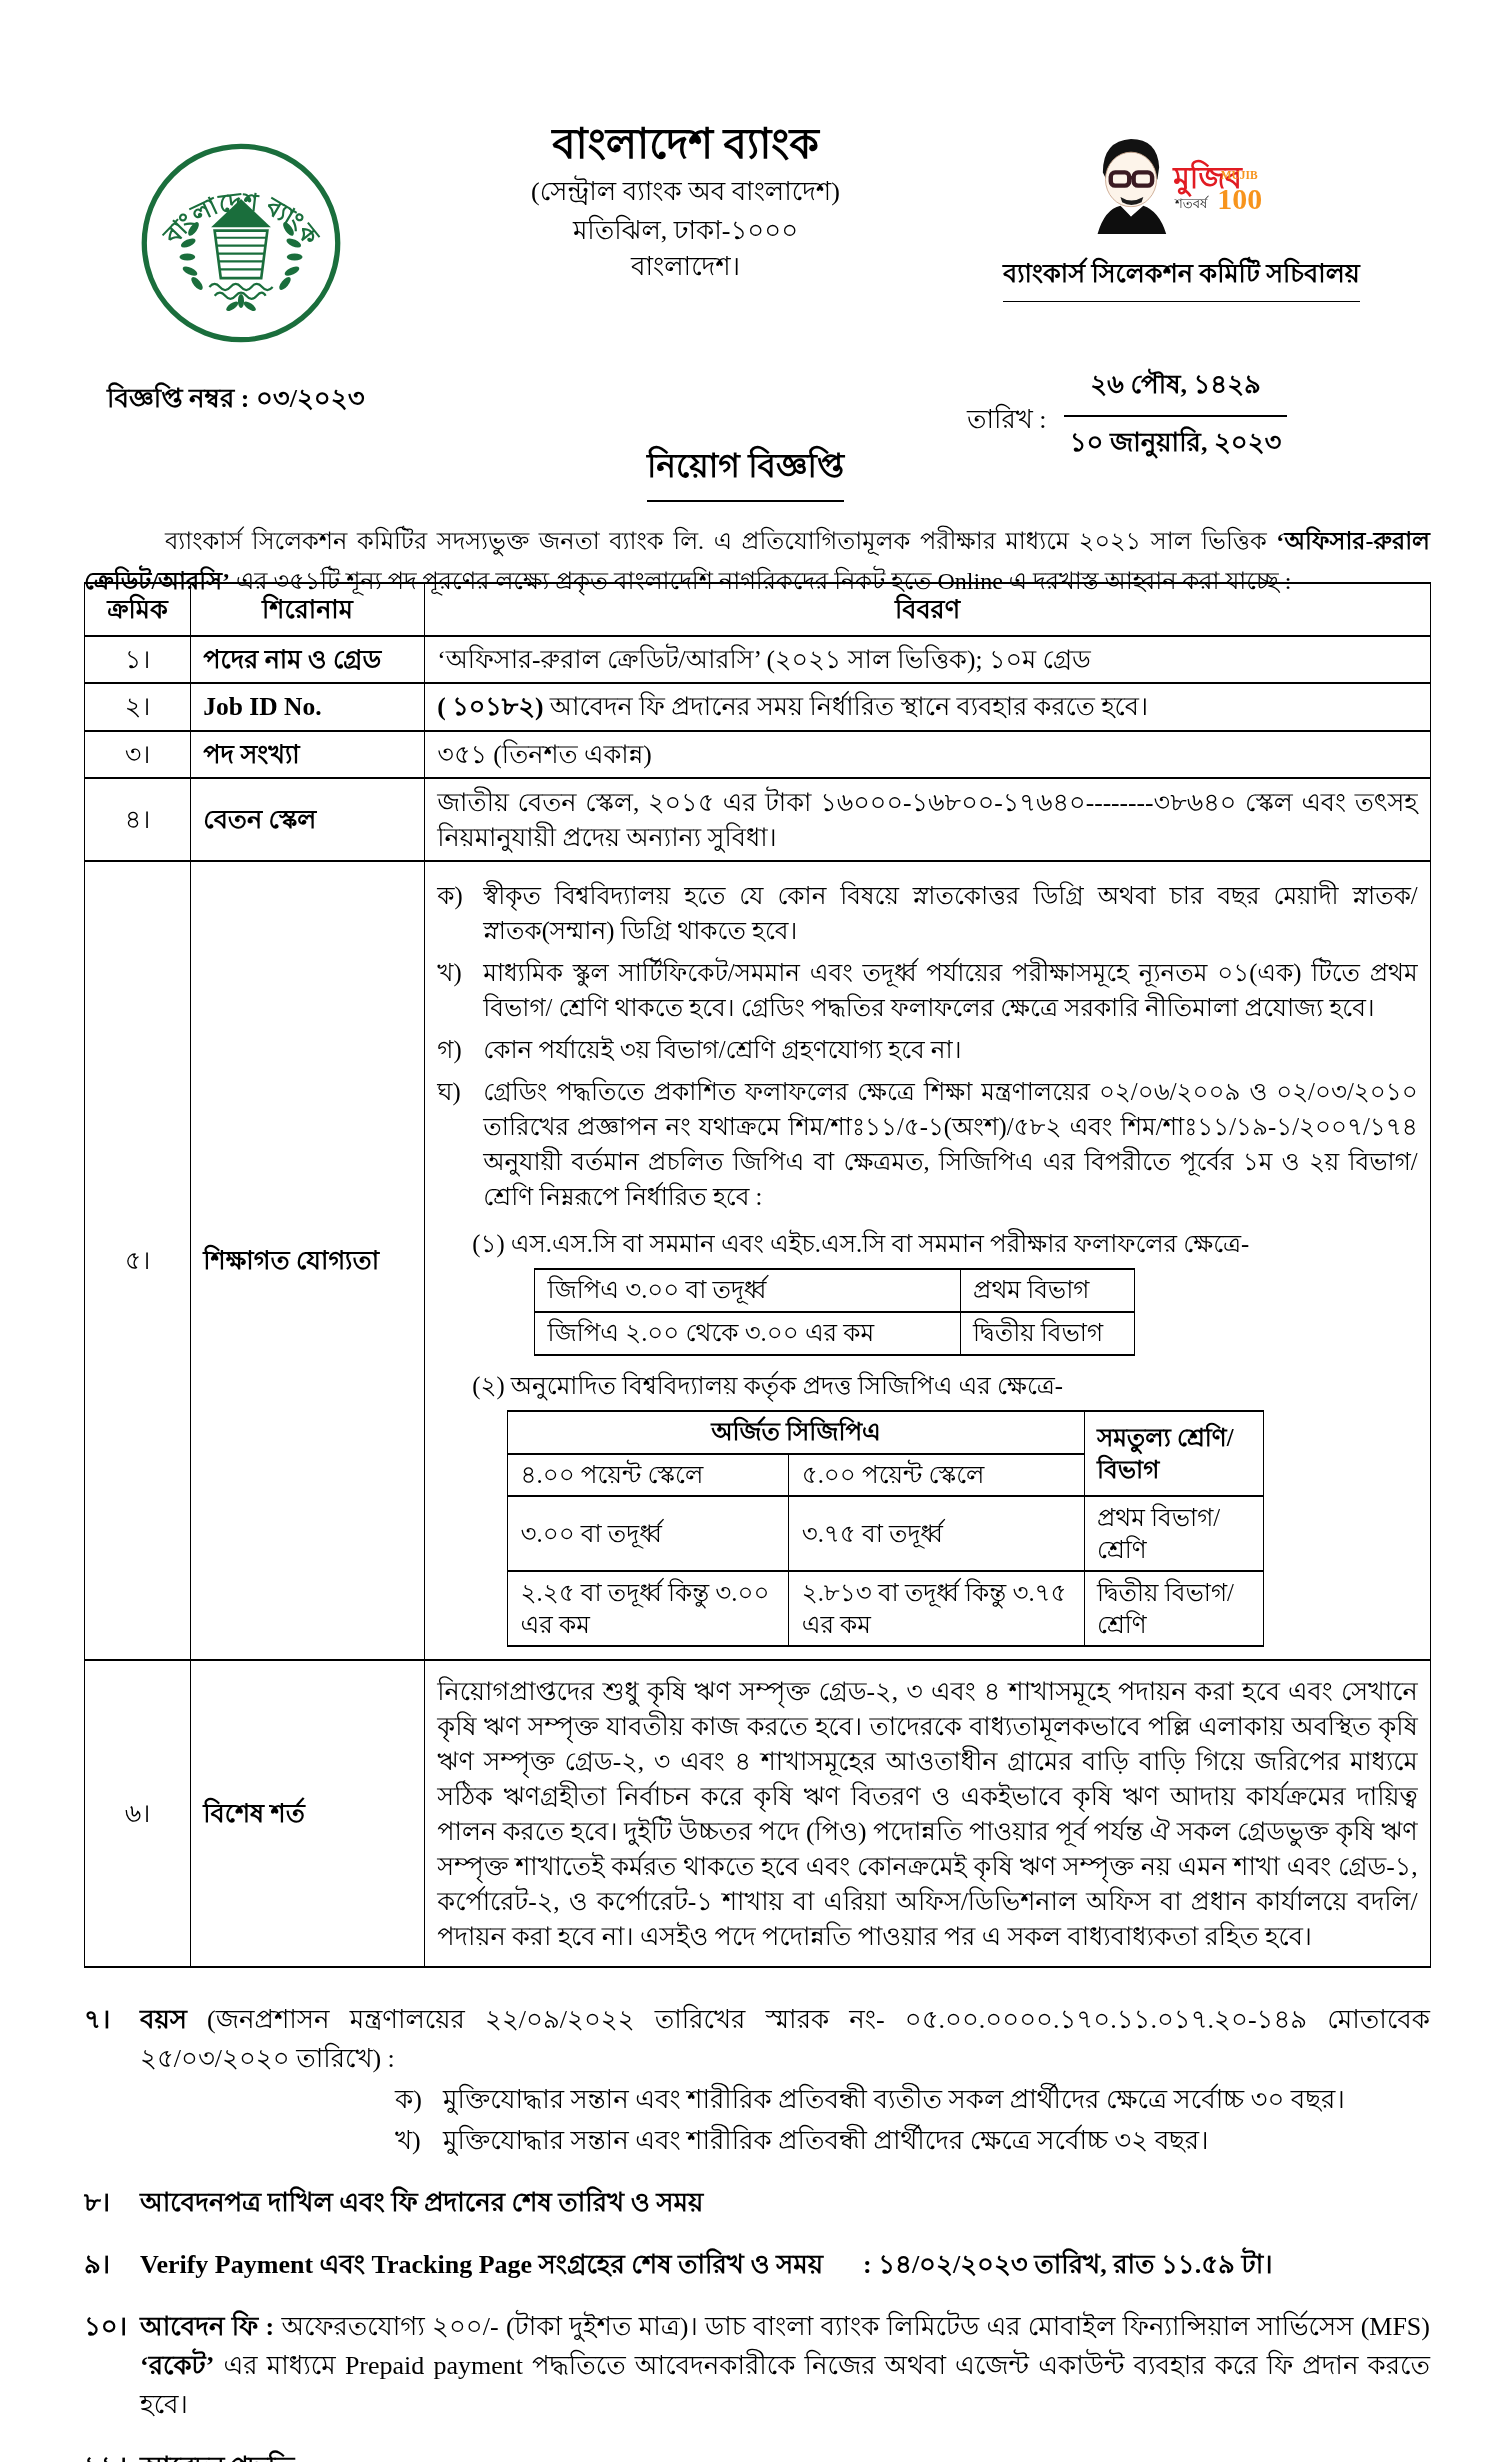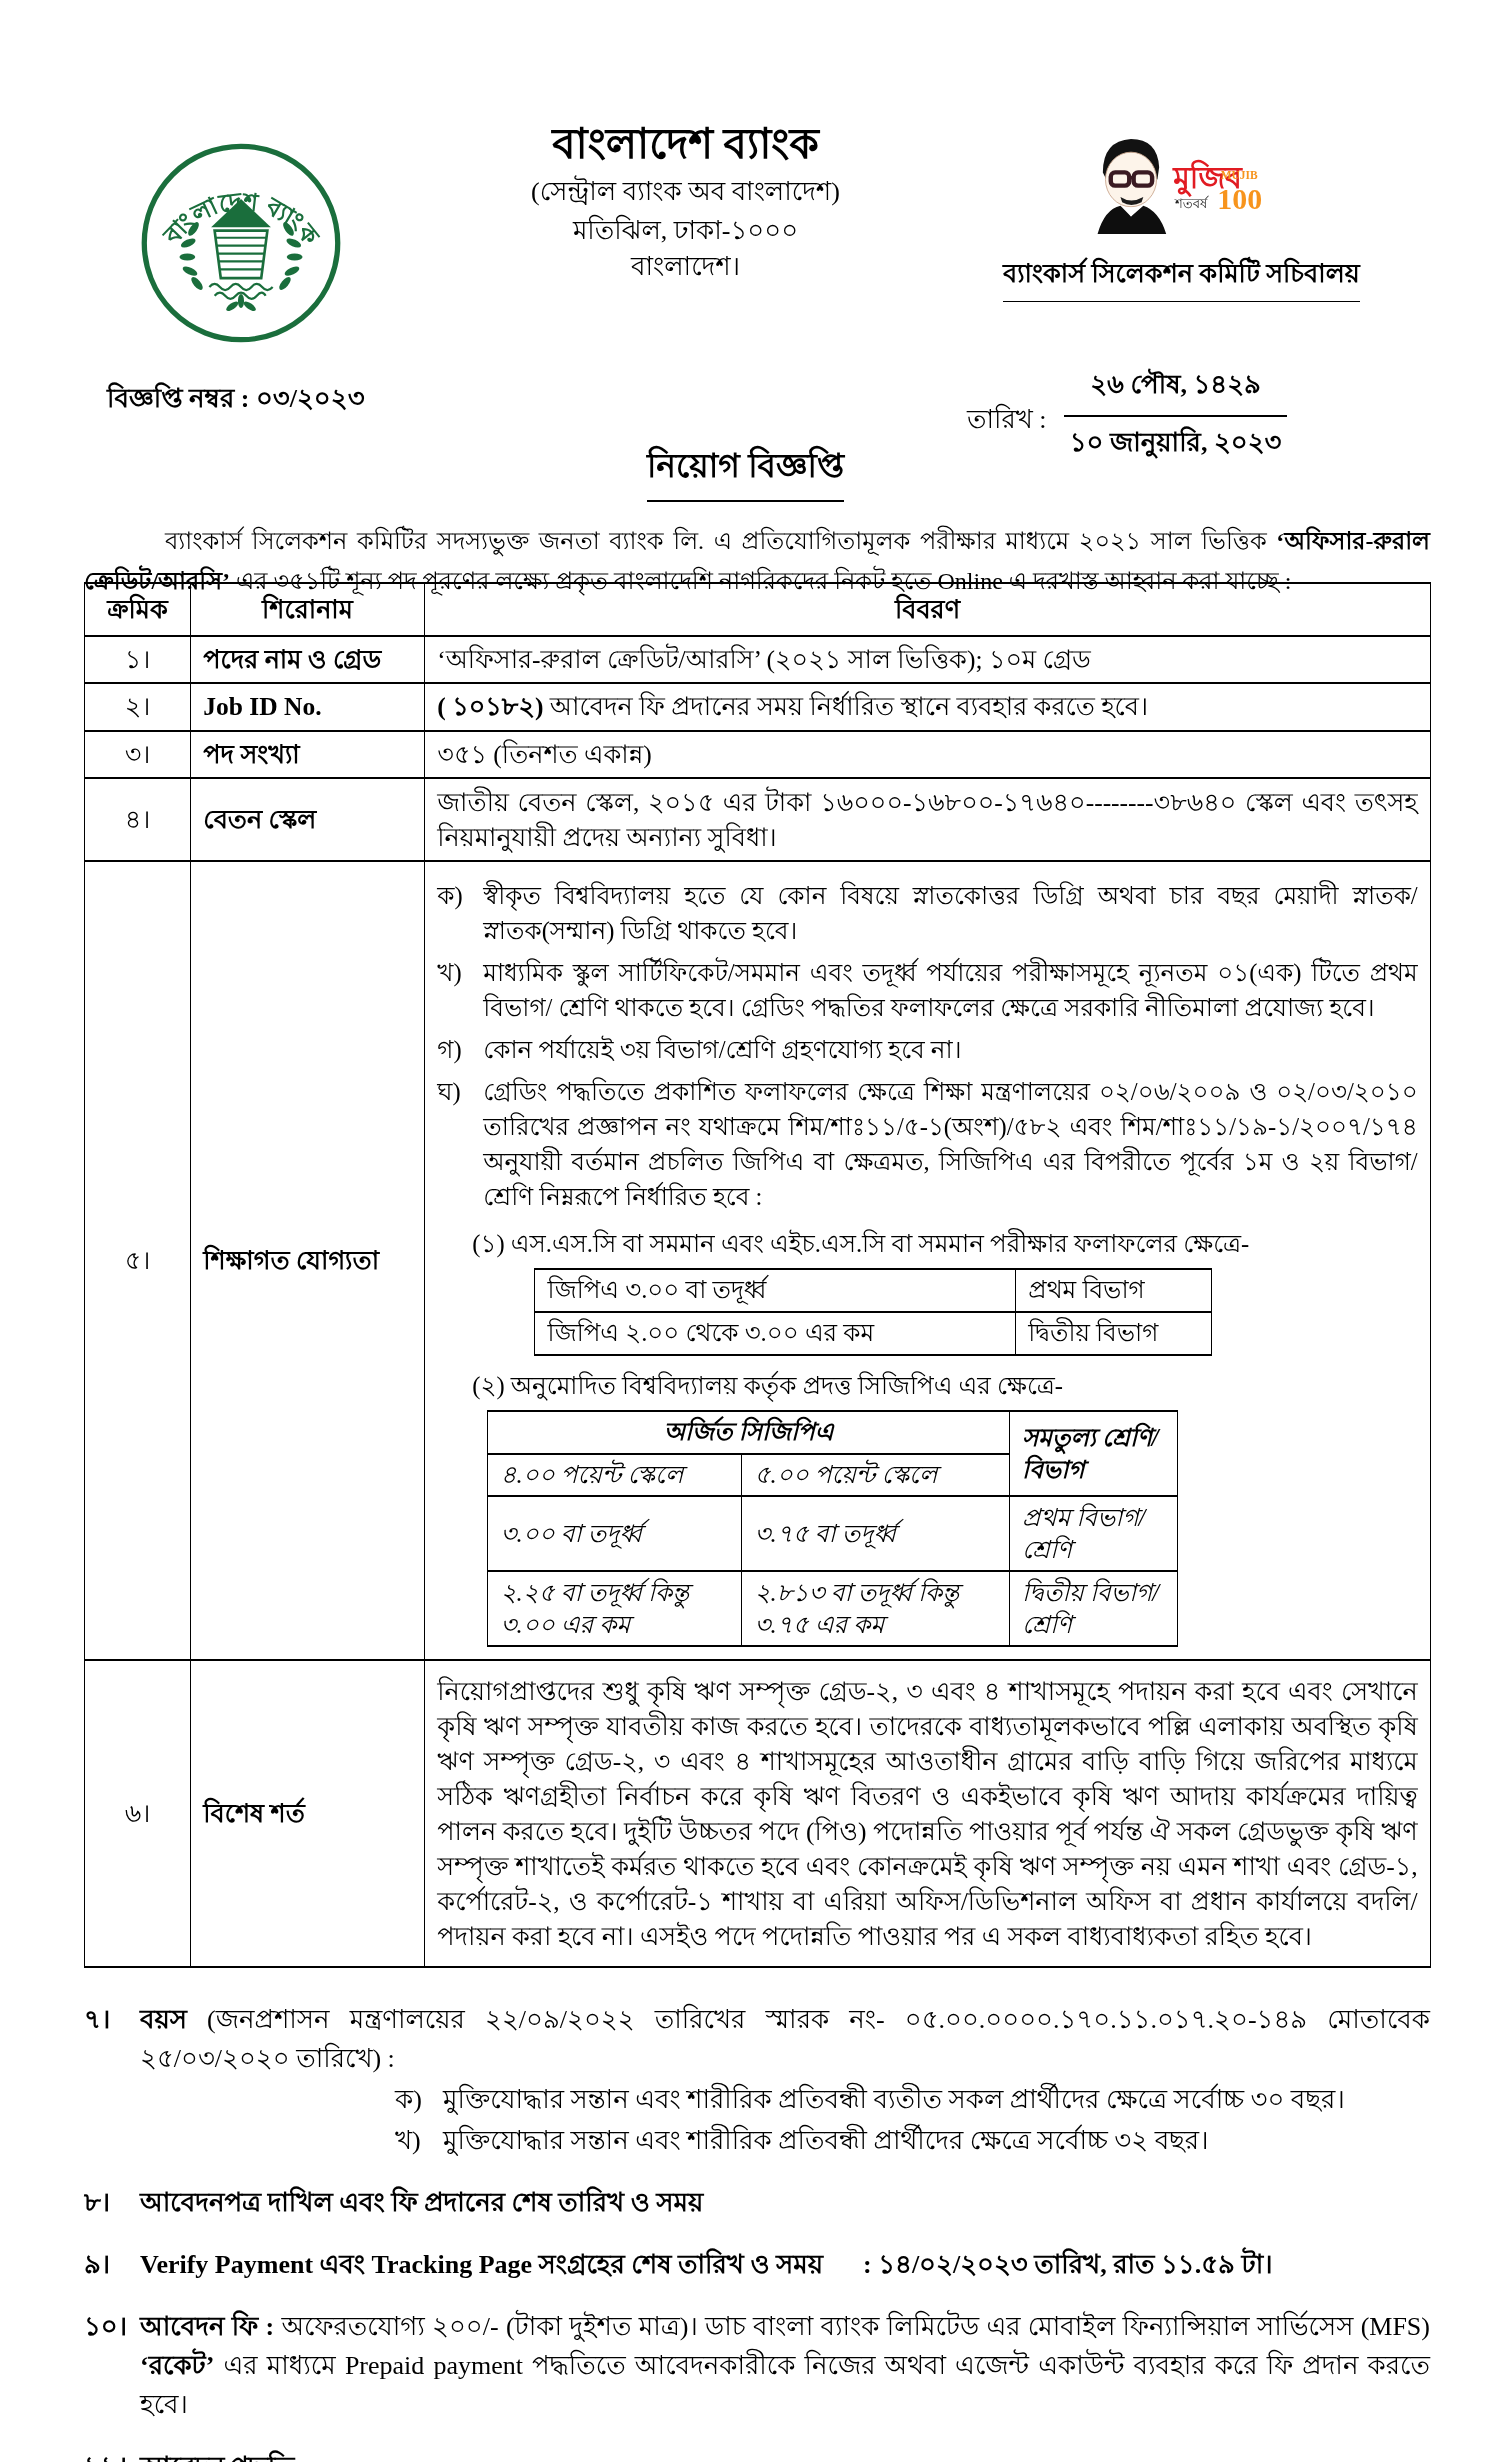--- a/index.html
+++ b/index.html
@@ -46,22 +46,22 @@
   .bold{font-weight:bold;}
   
   .edu-cell{font-size:24.6px;line-height:33px;padding-top:8.8px !important;padding-bottom:12.3px !important;}
   .point{display:flex;margin-top:7px;}
   .point-label{flex:0 0 46px;}
   .point-text{flex:1;text-align:justify;}
   .sub-caption{margin:12.3px 0 7px 35px;}
   table.sub{border-collapse:collapse;font-size:24.6px;}
   table.sub td{border:1.8px solid #000;border-top-width:2.6px;border-bottom-width:2.6px;
     padding:4.4px 12.3px;line-height:32px;vertical-align:middle;}
-  table.t1{margin-left:97px;width:678px;}
-  table.t2{margin-left:50px;width:691px;font-style:italic;}
+  table.t1{margin-left:97px;width:601px;}
+  table.t2{margin-left:70px;width:757px;}
   .t2-group{ text-align:center;font-weight:bold;}
   .t2-equiv{text-align:left;font-weight:bold;}
   
   .items{margin-top:32px;font-size:26px;line-height:39px;}
   .item{display:flex;margin-top:23px;}
   .item-no{flex:0 0 56px;font-weight:bold;}
   .item-body{flex:1;text-align:justify;}
   .age-sub{display:flex;margin-left:255px;margin-top:1.8px;}
   .age-sub-label{flex:0 0 48px;}
   .dl-row .item-body{display:flex;}

